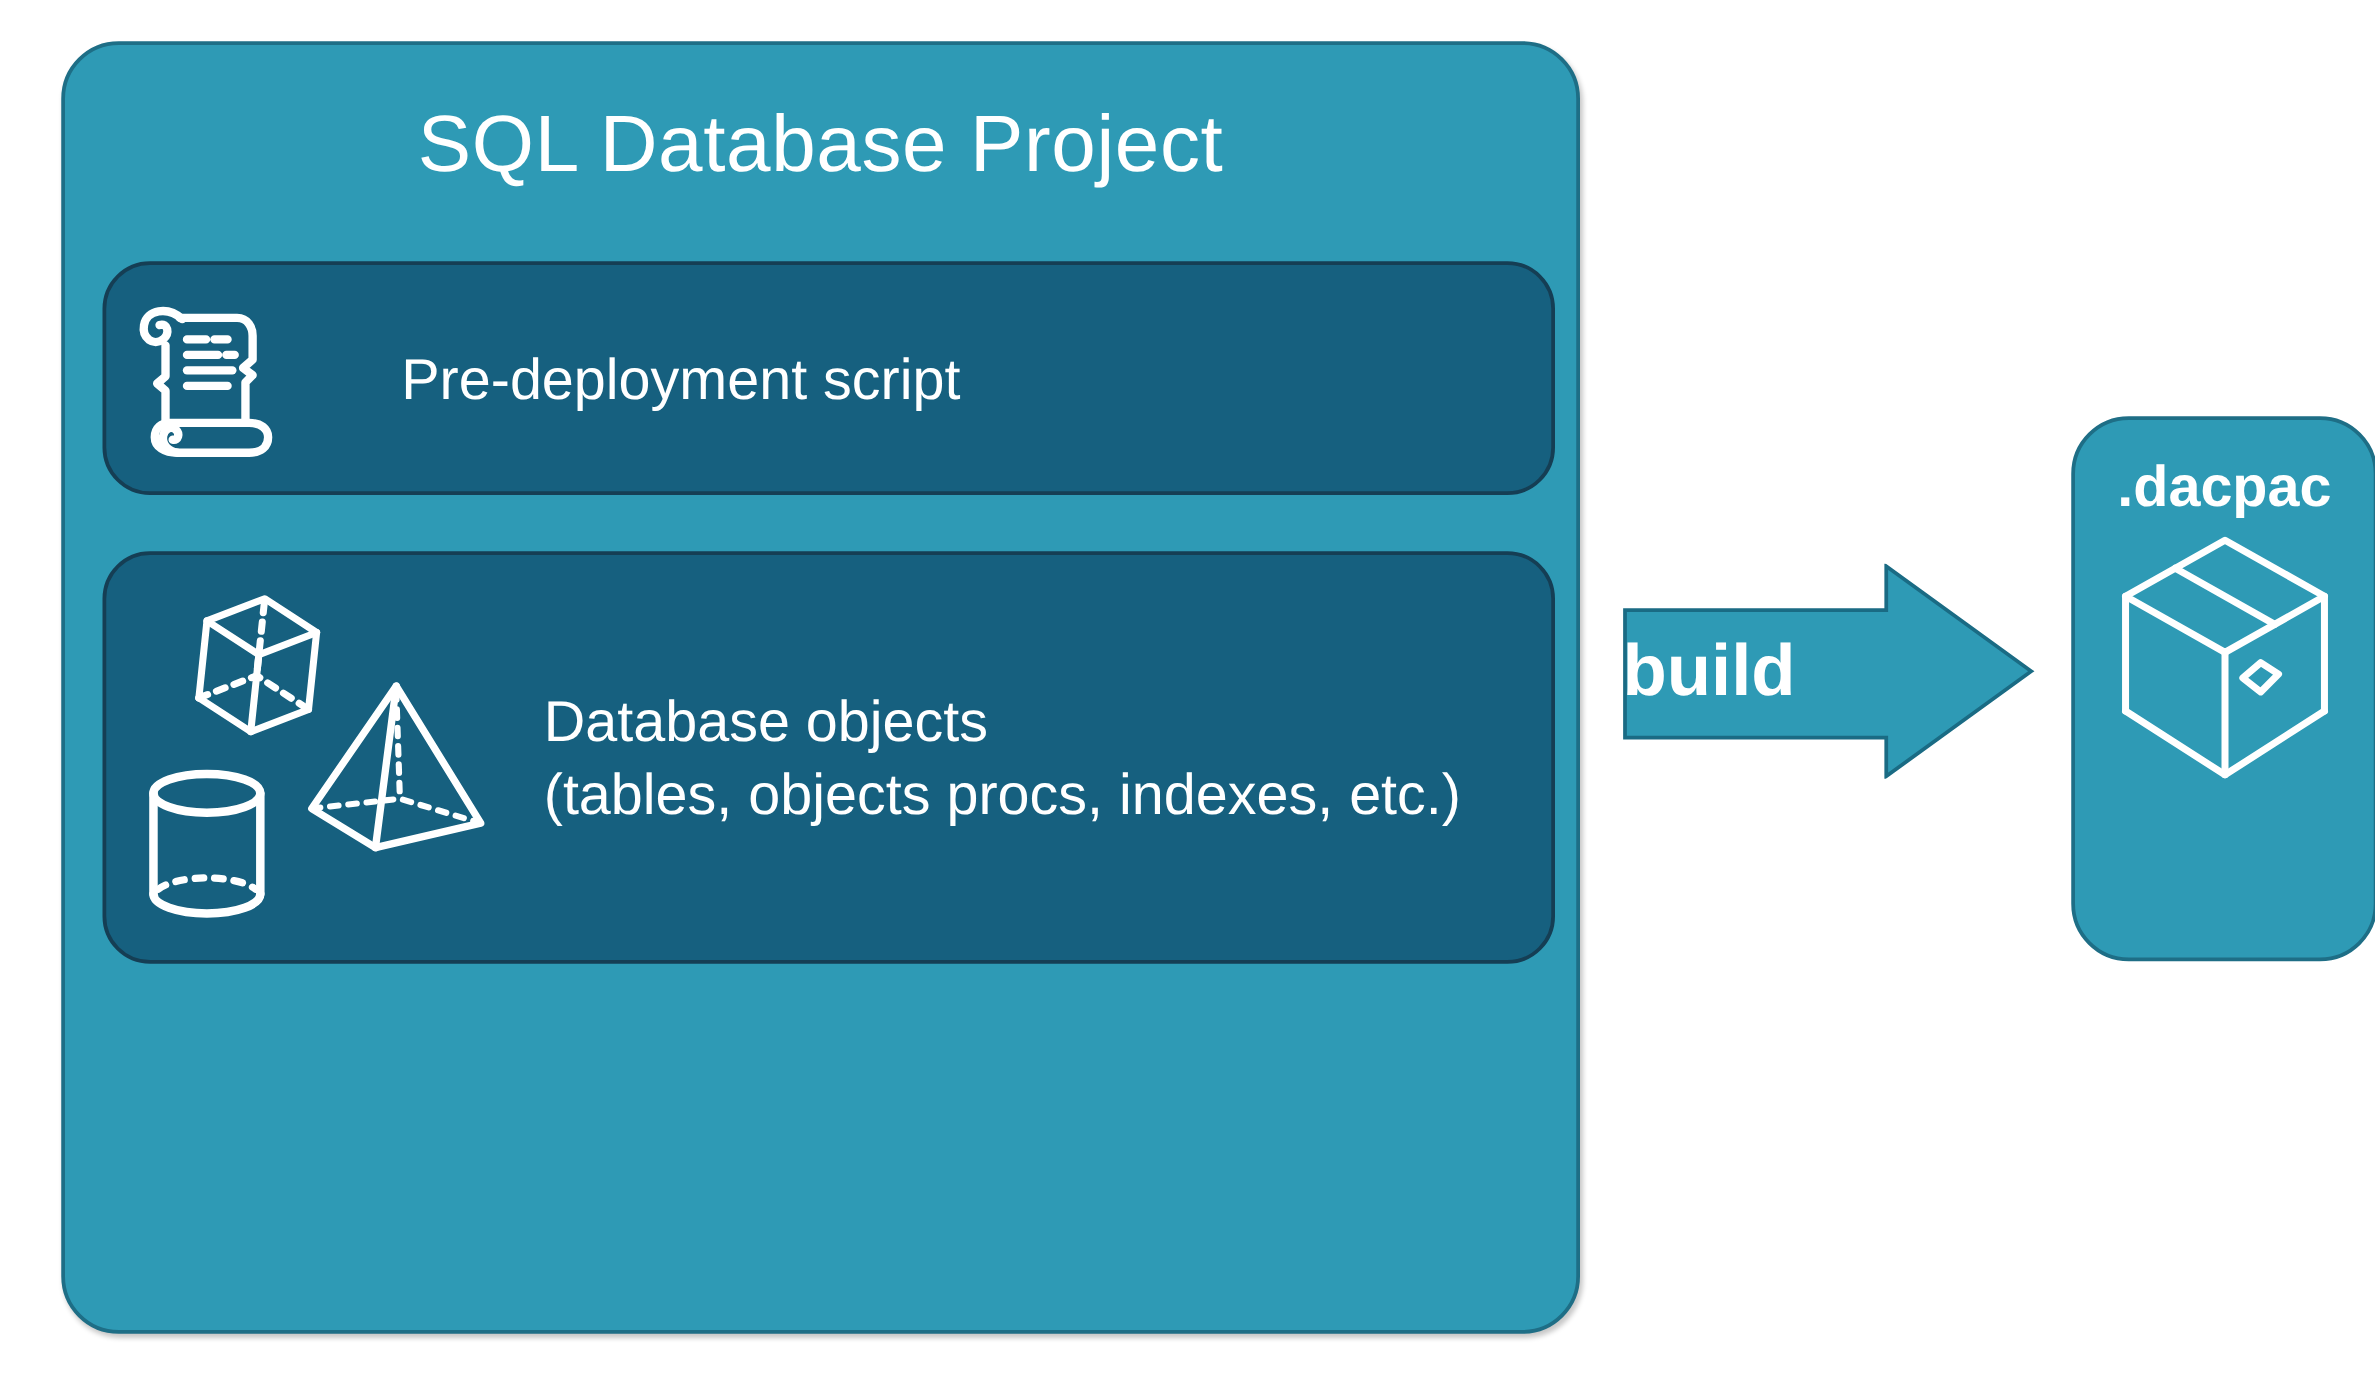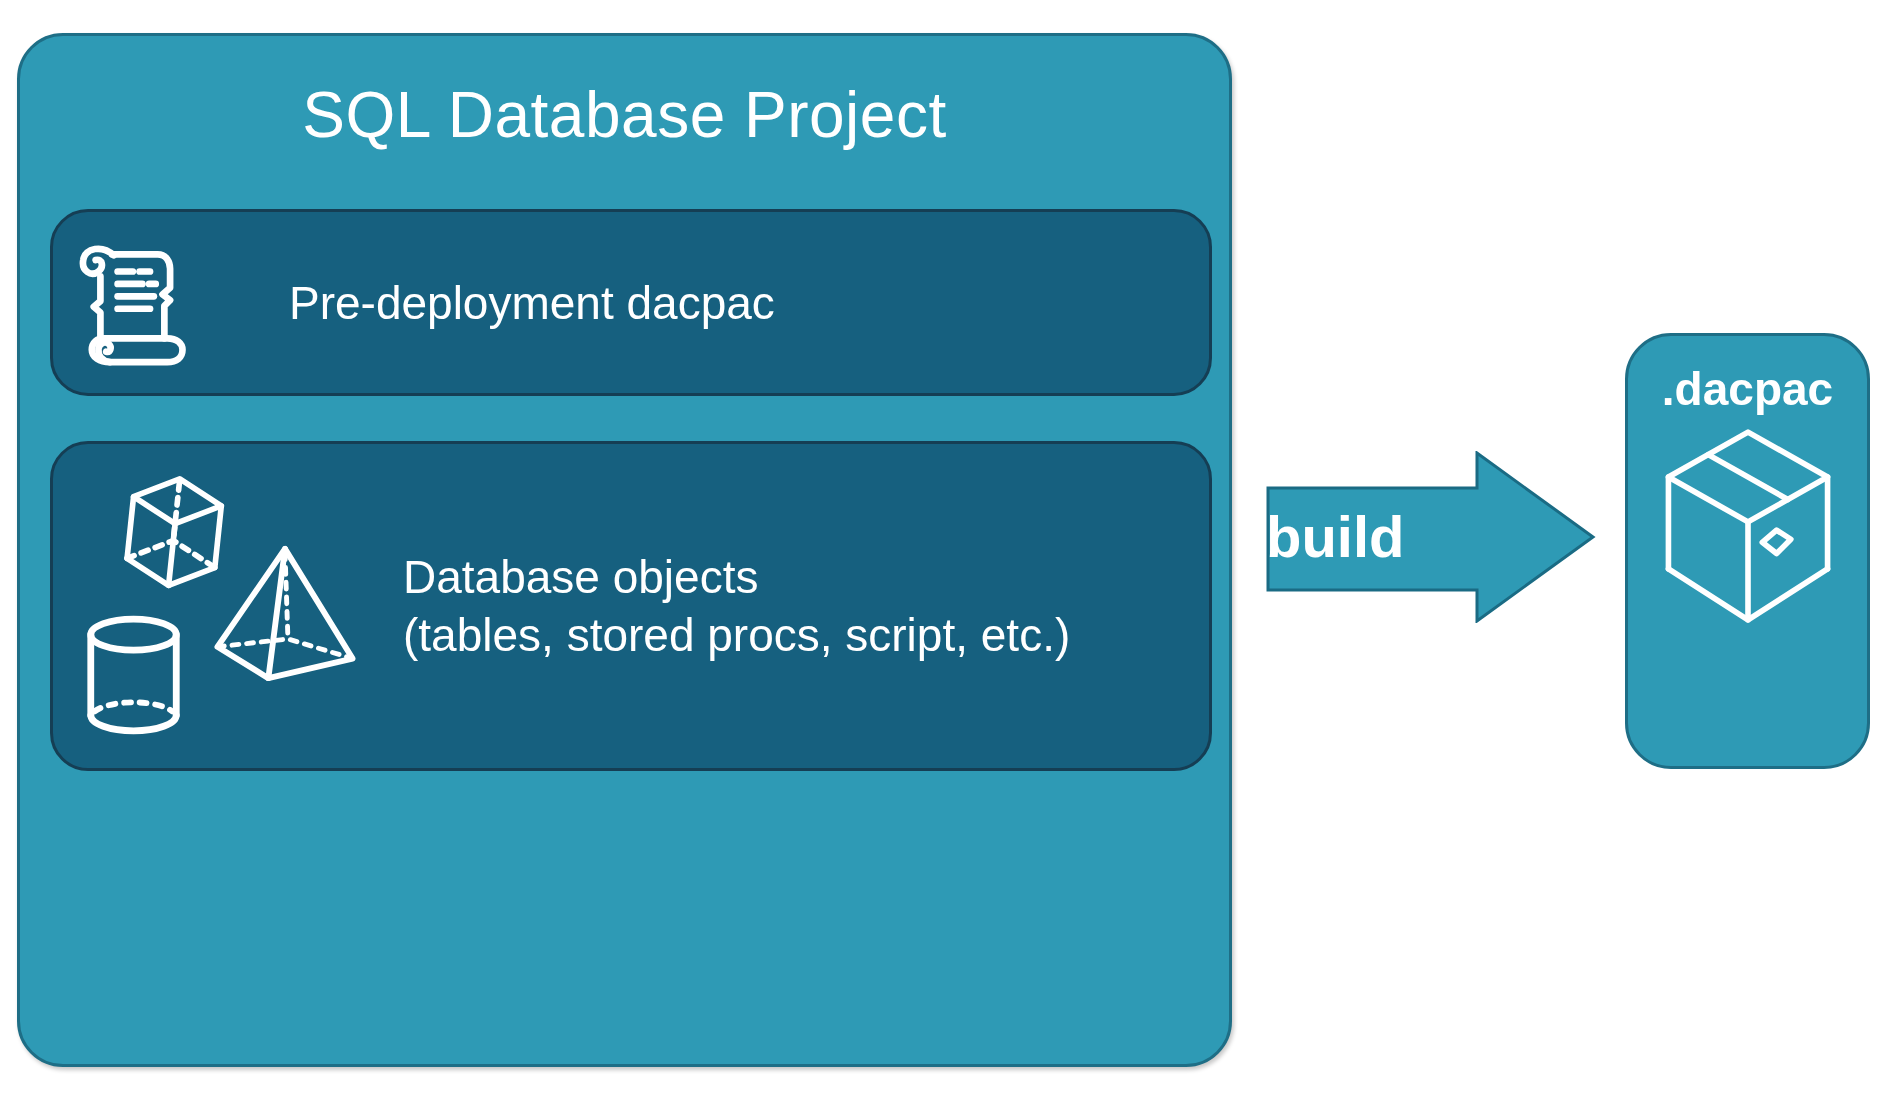--- a/index.html
+++ b/index.html
@@ -3,21 +3,21 @@
 <meta charset="utf-8">
 <style>
   html, body { margin: 0; padding: 0; }
   body {
     width: 1900px; height: 1100px;
     background: #ffffff;
     font-family: "Liberation Sans", sans-serif;
     position: relative;
     overflow: hidden;
   }
-  .canvas { position: absolute; inset: 0; }
+  .canvas { position: absolute; inset: 0; margin-left: 32px; }
 
   
   .project-container {
     position: absolute;
     left: 17px; top: 33px;
     width: 1215px; height: 1034px;
     background: #2E9AB5;
     border: 3px solid #1E6E86;
     border-radius: 46px;
     box-sizing: border-box;
@@ -129,21 +129,21 @@
           <path d="M 33 103 L 100 103 C 110 103 116 108 116 115 C 116 123 110 128 100 128 L 40 128 C 29 128 21 123 21 115 C 21 107 27 103 33 103"></path>
           <path d="M 40 128 C 32 127 27 121 28 114 C 29 108 35 105 39 109 C 42 112 41 118 36 117"></path>
         </g>
         <g class="stroke-icon" stroke-width="7" stroke-linecap="butt">
           <path d="M 48 33 H 64 M 71 33 H 82"></path>
           <path d="M 48 46 H 74 M 81 46 H 88"></path>
           <path d="M 48 59 H 86"></path>
           <path d="M 48 72 H 82"></path>
         </g>
       </svg>
-      <div class="box-label">Pre-deployment dacpac</div>
+      <div class="box-label">Pre-deployment script</div>
     </div>
 
     <div class="inner-box box-obj">
       <div class="shape-cluster">
         <svg class="cube-svg" viewBox="0 0 130 130">
           <g class="stroke-icon" stroke-width="6">
             <path d="M 65 6 L 112 30 L 65 54 L 18 30 Z"></path>
             <path d="M 18 30 V 96 M 112 30 V 96 M 65 54 V 120"></path>
             <path d="M 18 96 L 65 120 L 112 96"></path>
           </g>
@@ -166,21 +166,21 @@
           <g class="stroke-icon" stroke-width="7">
             <ellipse cx="52" cy="22" rx="44" ry="16"></ellipse>
             <path d="M 8 22 V 105 M 96 22 V 105"></path>
             <path d="M 8 105 A 44 16 0 0 0 96 105"></path>
           </g>
           <path class="stroke-icon" stroke-width="6" stroke-dasharray="7 9" d="M 12 101 A 44 16 0 0 1 92 101"></path>
         </svg>
       </div>
       <div class="box-label-multi">
         <div>Database objects</div>
-        <div>(tables, stored procs, script, etc.)</div>
+        <div>(tables, objects procs, indexes, etc.)</div>
       </div>
     </div>
 
   </div>
 
   <div class="build-arrow">
     <svg viewBox="0 0 330 172">
       <polygon points="2,37 211,37 211,2 327,86 211,170 211,139 2,139" fill="#2E9AB5" stroke="#1A6B84" stroke-width="3" stroke-linejoin="miter"></polygon>
     </svg>
     <div class="arrow-label">build</div>

